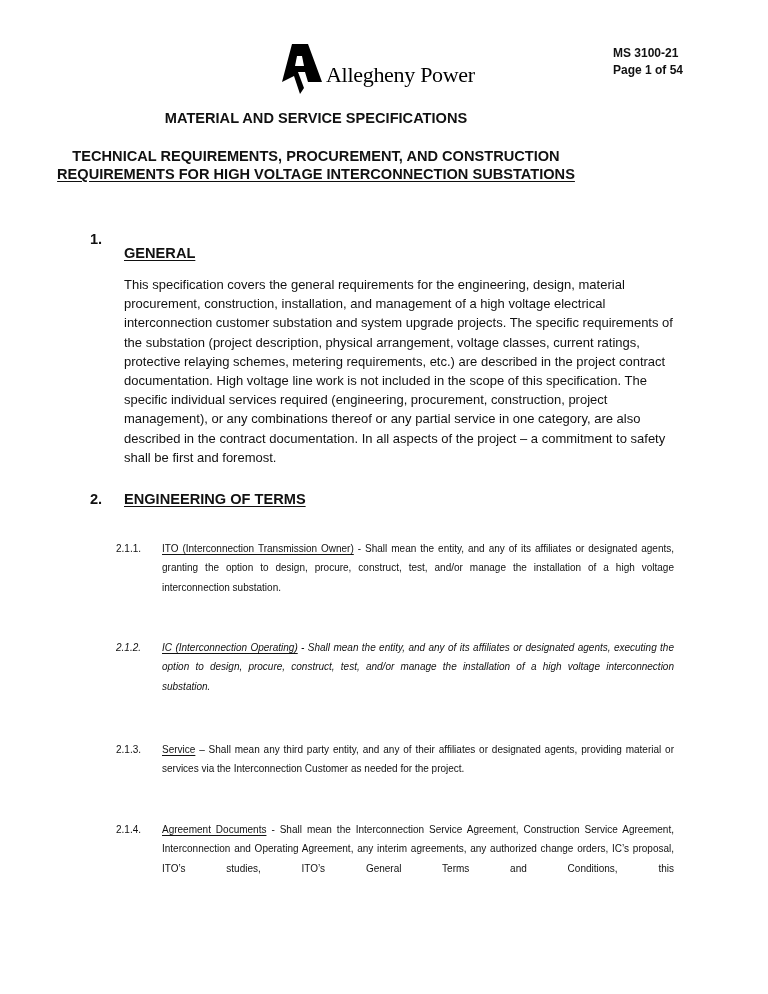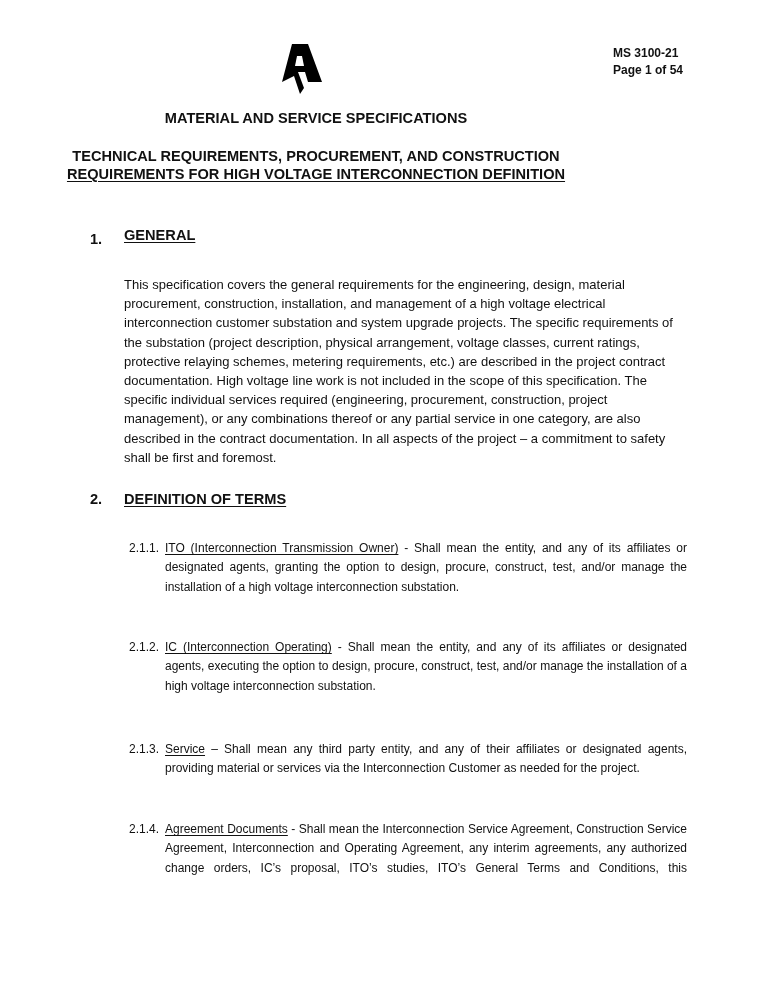--- a/index.html
+++ b/index.html
@@ -31,64 +31,65 @@
   }
   .sec-title {
     position: absolute; left: 124px; font-weight: bold; font-size: 14.6px;
     text-decoration: underline; text-underline-offset: 2px;
   }
   .para {
     position: absolute; left: 124px; width: 560px; line-height: 19.2px;
     font-size: 13px;
   }
   .item {
-    position: absolute; left: 129px; width: 558px; line-height: 19.4px;
-    font-size: 12px;
+    position: absolute; left: 116px; width: 558px; line-height: 19.4px;
+    font-size: 10px;
   }
   .item .inum { position: absolute; left: 0; top: 0; }
   .item .itext {
-    margin-left: 36px; text-align: justify;
+    margin-left: 46px; text-align: justify;
   }
   .item .itext.last-open { text-align-last: justify; }
   .term { text-decoration: underline; text-underline-offset: 2px; }
 </style>
 </head>
 <body>
 
 <div class="logo">
   <svg width="46" height="54" viewBox="0 0 46 54">
     <polygon points="14,2 30,2 44,40 30,40 27,30 20,30 26,46 22,52 16,34 4,40" fill="#000"></polygon>
     <polygon points="19,14 24,14 26,24 17,24" fill="#fff"></polygon>
   </svg>
+  <span class="logo-text">Allegheny Power</span>
 </div>
 
 <div class="docnum">
   <div>MS 3100-21</div>
   <div>Page 1 of 54</div>
 </div>
 
 <div class="h-center" style="top:109px;">MATERIAL AND SERVICE SPECIFICATIONS</div>
 <div class="h-center" style="top:147px;">TECHNICAL REQUIREMENTS, PROCUREMENT, AND CONSTRUCTION</div>
 <div class="h-center" style="top:165px;">
-  <span class="u">REQUIREMENTS FOR HIGH VOLTAGE INTERCONNECTION DEFINITION</span>
+  <span class="u">REQUIREMENTS FOR HIGH VOLTAGE INTERCONNECTION SUBSTATIONS</span>
 </div>
 
 <div class="sec-num" style="top:231px;">1.</div>
-<div class="sec-title" style="top:227px;">GENERAL</div>
+<div class="sec-title" style="top:245px;">GENERAL</div>
 <div class="para" style="top:275px;">This specification covers the general requirements for the engineering, design, material procurement, construction, installation, and management of a high voltage electrical interconnection customer substation and system upgrade projects. The specific requirements of the substation (project description, physical arrangement, voltage classes, current ratings, protective relaying schemes, metering requirements, etc.) are described in the project contract documentation.  High voltage line work is not included in the scope of this specification. The specific individual services required (engineering, procurement, construction, project management), or any combinations thereof or any partial service in one category, are also described in the contract documentation. In all aspects of the project – a commitment to safety shall be first and foremost.</div>
 
 <div class="sec-num" style="top:491px;">2.</div>
-<div class="sec-title" style="top:491px;">DEFINITION OF TERMS</div>
+<div class="sec-title" style="top:491px;">ENGINEERING OF TERMS</div>
 
 <div class="item" style="top:539px;">
   <span class="inum">2.1.1.</span>
   <div class="itext"><span class="term">ITO (Interconnection Transmission Owner)</span><span> - Shall mean the entity, and any of its affiliates or designated agents, granting the option to design, procure, construct, test, and/or manage the installation of a high voltage interconnection substation.</span></div>
 </div>
 
-<div class="item" style="top:638px;">
+<div class="item" style="top:638px;font-style:italic;">
   <span class="inum">2.1.2.</span>
   <div class="itext"><span class="term">IC (Interconnection Operating)</span><span> - Shall mean the entity, and any of its affiliates or designated agents, executing the option to design, procure, construct, test, and/or manage the installation of a high voltage interconnection substation.</span></div>
 </div>
 
 <div class="item" style="top:740px;">
   <span class="inum">2.1.3.</span>
   <div class="itext"><span class="term">Service</span><span> – Shall mean any third party entity, and any of their affiliates or designated agents, providing material or services via the Interconnection Customer as needed for the project.</span></div>
 </div>
 
 <div class="item" style="top:820px;">

